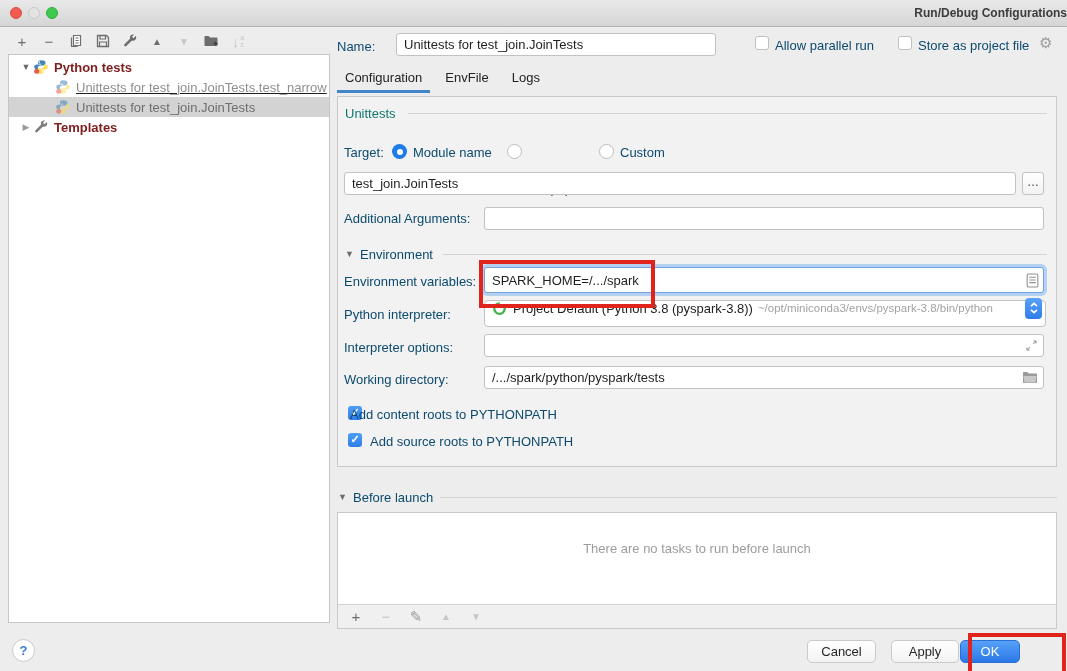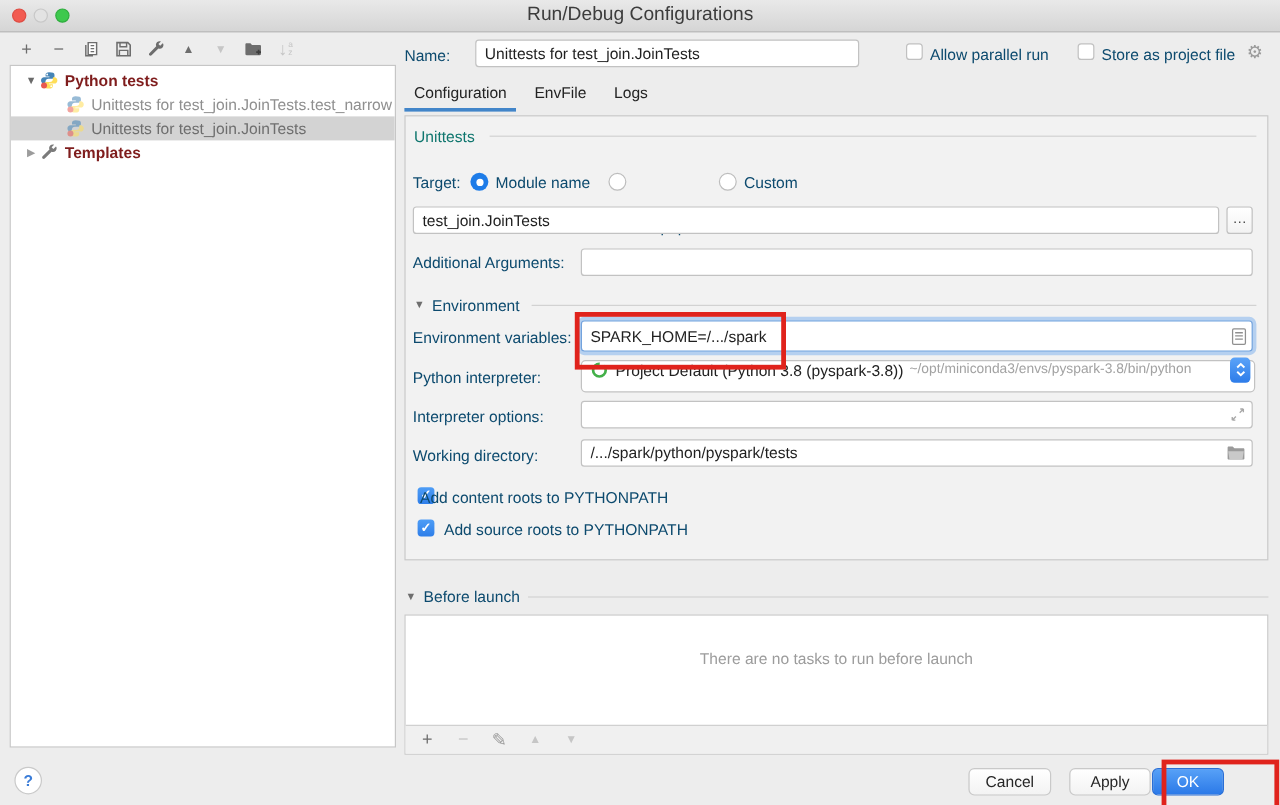--- a/index.html
+++ b/index.html
@@ -2,21 +2,21 @@
 <html><head>
 <meta charset="utf-8">
 <style>
   html,body{margin:0;padding:0;background:#ededed;}
   .screen{position:relative;width:1067px;height:671px;background:#ededed;overflow:hidden;
           font-family:"Liberation Sans",sans-serif;color:#1f1f1f;}
   .abs{position:absolute;}
   
   .titlebar{position:absolute;left:0;top:0;right:0;height:26px;
             background:linear-gradient(#e9e9e9,#d5d5d5);border-bottom:1px solid #b3b3b3;}
-  .title{line-height:26px;text-align:center;font-size:16px;color:#3c3c3c;}
+  .title{line-height:26px;text-align:right;font-size:12px;color:#3c3c3c;font-weight:bold;}
   .tl{position:absolute;top:7px;width:12px;height:12px;border-radius:50%;box-sizing:border-box;}
   .tl-close{left:10px;background:#f25b51;border:1px solid #de4d44;}
   .tl-min{left:28px;background:#e3e3e3;border:1px solid #c8c8c8;}
   .tl-max{left:46px;background:#3ec94e;border:1px solid #2fae3e;}
   
   .lt-toolbar{position:absolute;left:13px;top:30px;height:22px;display:flex;gap:9px;align-items:center;}
   .tbtn{width:18px;height:20px;display:flex;align-items:center;justify-content:center;
         font-size:15px;color:#6d6d6d;}
   .tbtn.disabled{color:#c6c6c6;}
   .tbtn .tri{font-size:10px;}
@@ -157,21 +157,21 @@
       <span class="caret">▼</span>
       <svg class="icon16" viewBox="0 0 16 16">
           <path fill="#4584b6" d="M7.9 1.2c-1.8 0-2.9.8-2.9 2v1.6h3.2v.6H3.7c-1.4 0-2.5 1.1-2.5 2.6s1.1 2.6 2.5 2.6h1.2V8.9c0-1.3 1.1-2.3 2.5-2.3h3c1.1 0 2-.9 2-2V3.2c0-1.3-1.5-2-4.5-2z"></path>
           <circle fill="#fff" cx="6.3" cy="3.1" r=".8"></circle>
           <path fill="#ffde57" d="M8.1 14.8c1.8 0 2.9-.8 2.9-2v-1.6H7.8v-.6h4.5c1.4 0 2.5-1.1 2.5-2.6S13.7 5.4 12.3 5.4h-1.2v1.7c0 1.3-1.1 2.3-2.5 2.3h-3c-1.1 0-2 .9-2 2v1.4c0 1.3 1.5 2 4.5 2z"></path>
           <circle fill="#fff" cx="9.7" cy="12.9" r=".8"></circle>
           <circle fill="#e8594f" cx="3.7" cy="12.3" r="2.5"></circle>
         </svg>
       <span class="tree-label bold">Python tests</span>
     </div>
-    <div class="tree-row" style="top:22px;padding-left:46px;">
+    <div class="tree-row" style="top:22px;padding-left:46px;text-decoration:underline;">
       <svg class="icon16 faded" viewBox="0 0 16 16">
           <path fill="#4584b6" d="M7.9 1.2c-1.8 0-2.9.8-2.9 2v1.6h3.2v.6H3.7c-1.4 0-2.5 1.1-2.5 2.6s1.1 2.6 2.5 2.6h1.2V8.9c0-1.3 1.1-2.3 2.5-2.3h3c1.1 0 2-.9 2-2V3.2c0-1.3-1.5-2-4.5-2z"></path>
           <path fill="#ffde57" d="M8.1 14.8c1.8 0 2.9-.8 2.9-2v-1.6H7.8v-.6h4.5c1.4 0 2.5-1.1 2.5-2.6S13.7 5.4 12.3 5.4h-1.2v1.7c0 1.3-1.1 2.3-2.5 2.3h-3c-1.1 0-2 .9-2 2v1.4c0 1.3 1.5 2 4.5 2z"></path>
           <circle fill="#e8594f" cx="3.7" cy="12.3" r="2.5"></circle>
         </svg>
       <span class="tree-label child">Unittests for test_join.JoinTests.test_narrow</span>
     </div>
     <div class="tree-row row-selected" style="top:42px;padding-left:46px;">
       <svg class="icon16 faded" viewBox="0 0 16 16">
           <path fill="#4584b6" d="M7.9 1.2c-1.8 0-2.9.8-2.9 2v1.6h3.2v.6H3.7c-1.4 0-2.5 1.1-2.5 2.6s1.1 2.6 2.5 2.6h1.2V8.9c0-1.3 1.1-2.3 2.5-2.3h3c1.1 0 2-.9 2-2V3.2c0-1.3-1.5-2-4.5-2z"></path>

